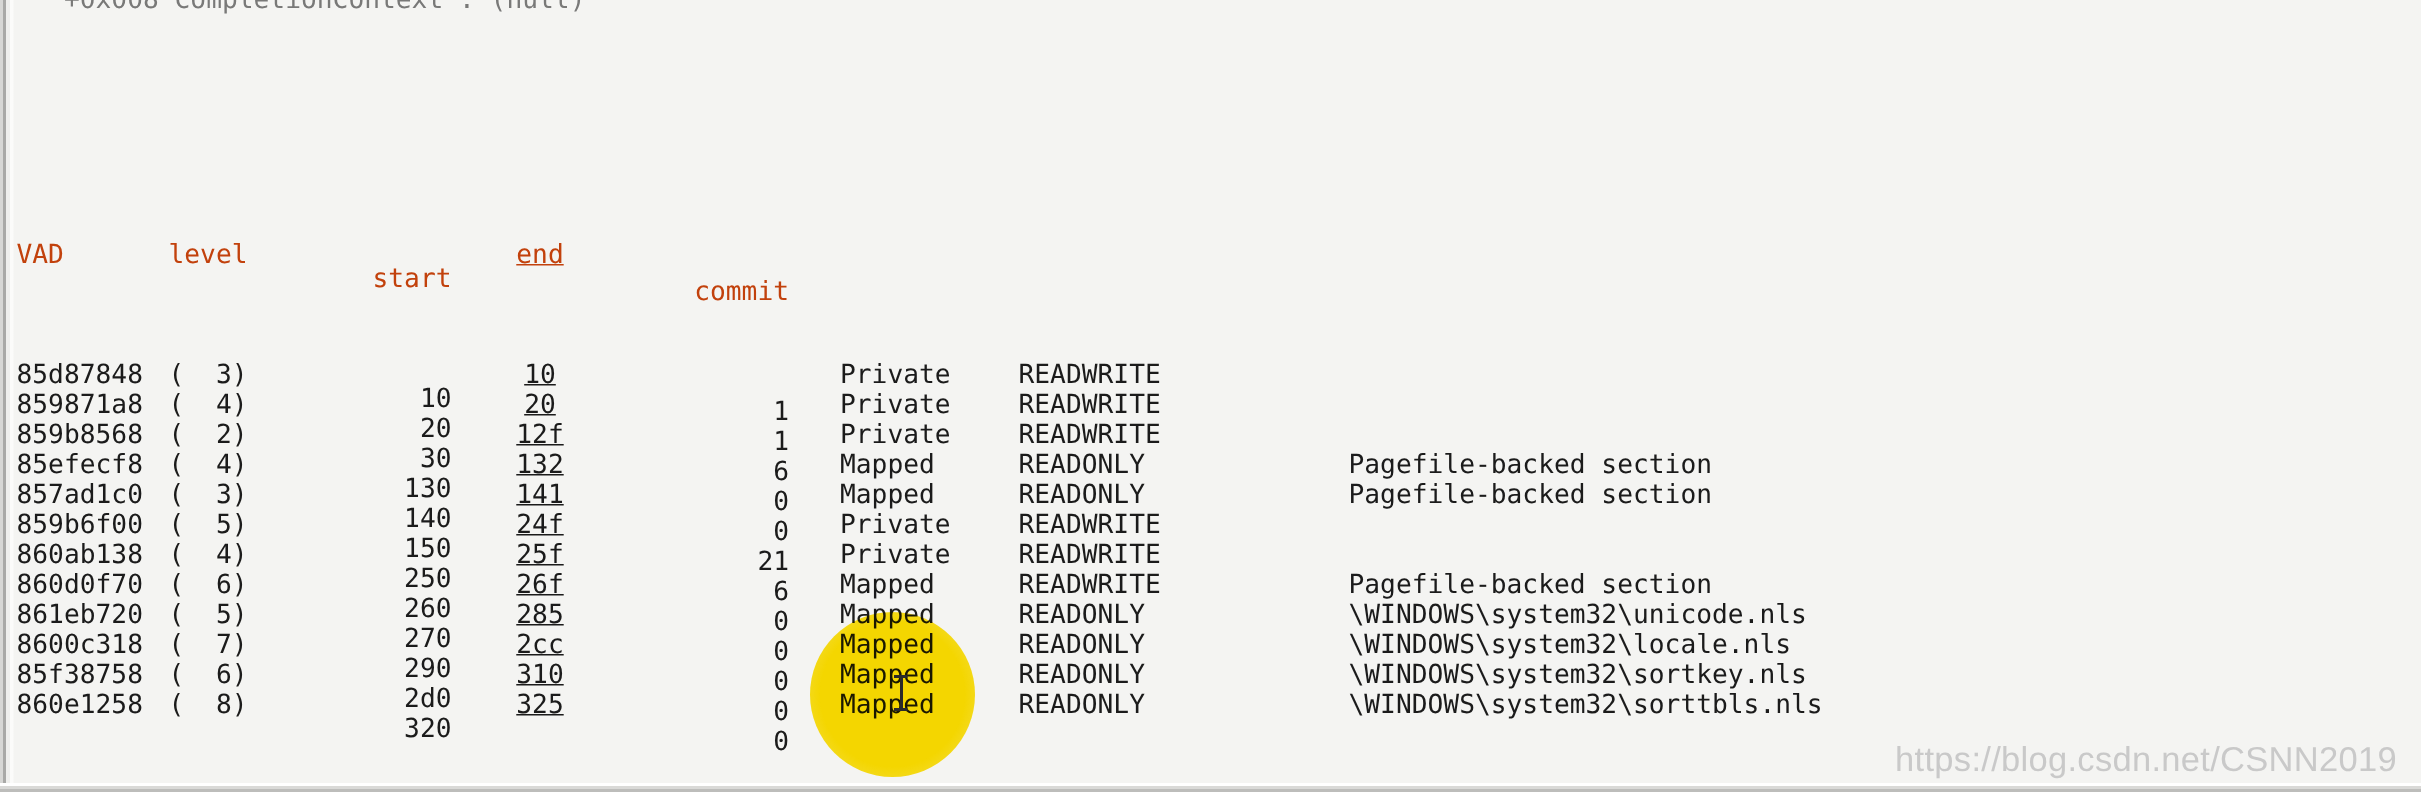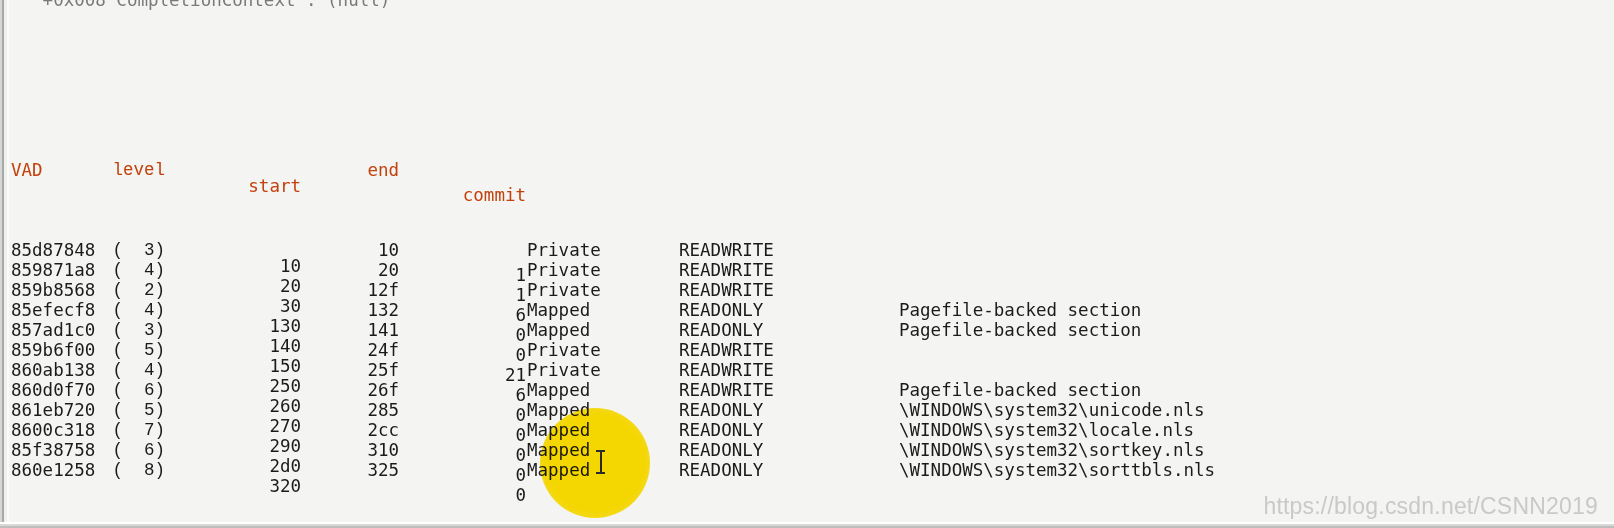--- a/index.html
+++ b/index.html
@@ -81,25 +81,25 @@
   .row { position: relative; height: 20px; }
   .col {
     position: absolute;
     top: 0;
     white-space: pre;
     font-size: 17.5px;
     line-height: 20px;
   }
   
   .c-vad     { left: 0px;    text-align: left;  }
-  .c-level   { left: 96px;   width: 58px;  text-align: right; font-family: Liberation Mono, monospace; }
+  .c-level   { left: 96px;   width: 58px;  text-align: right; }
   .c-start   { left: 180px;  width: 110px; text-align: right; margin-top: 16px; }
-  .c-end     { left: 310px;  width: 78px;  text-align: right; }
+  .c-end     { left: 310px;  width: 78px;  text-align: center; text-decoration: underline; }
   .c-commit  { left: 405px;  width: 110px; text-align: right; margin-top: 25px; }
-  .c-type    { left: 516px;  text-align: left;  }
+  .c-type    { left: 549px;  text-align: left;  }
   .c-prot    { left: 668px;  text-align: left;  }
   .c-file    { left: 888px;  text-align: left;  }
 
   .hdr .col { color: #c2410c; }
 
   
   #cursor-spotlight {
     position: absolute;
     left: 540px;
     top: 408px;

